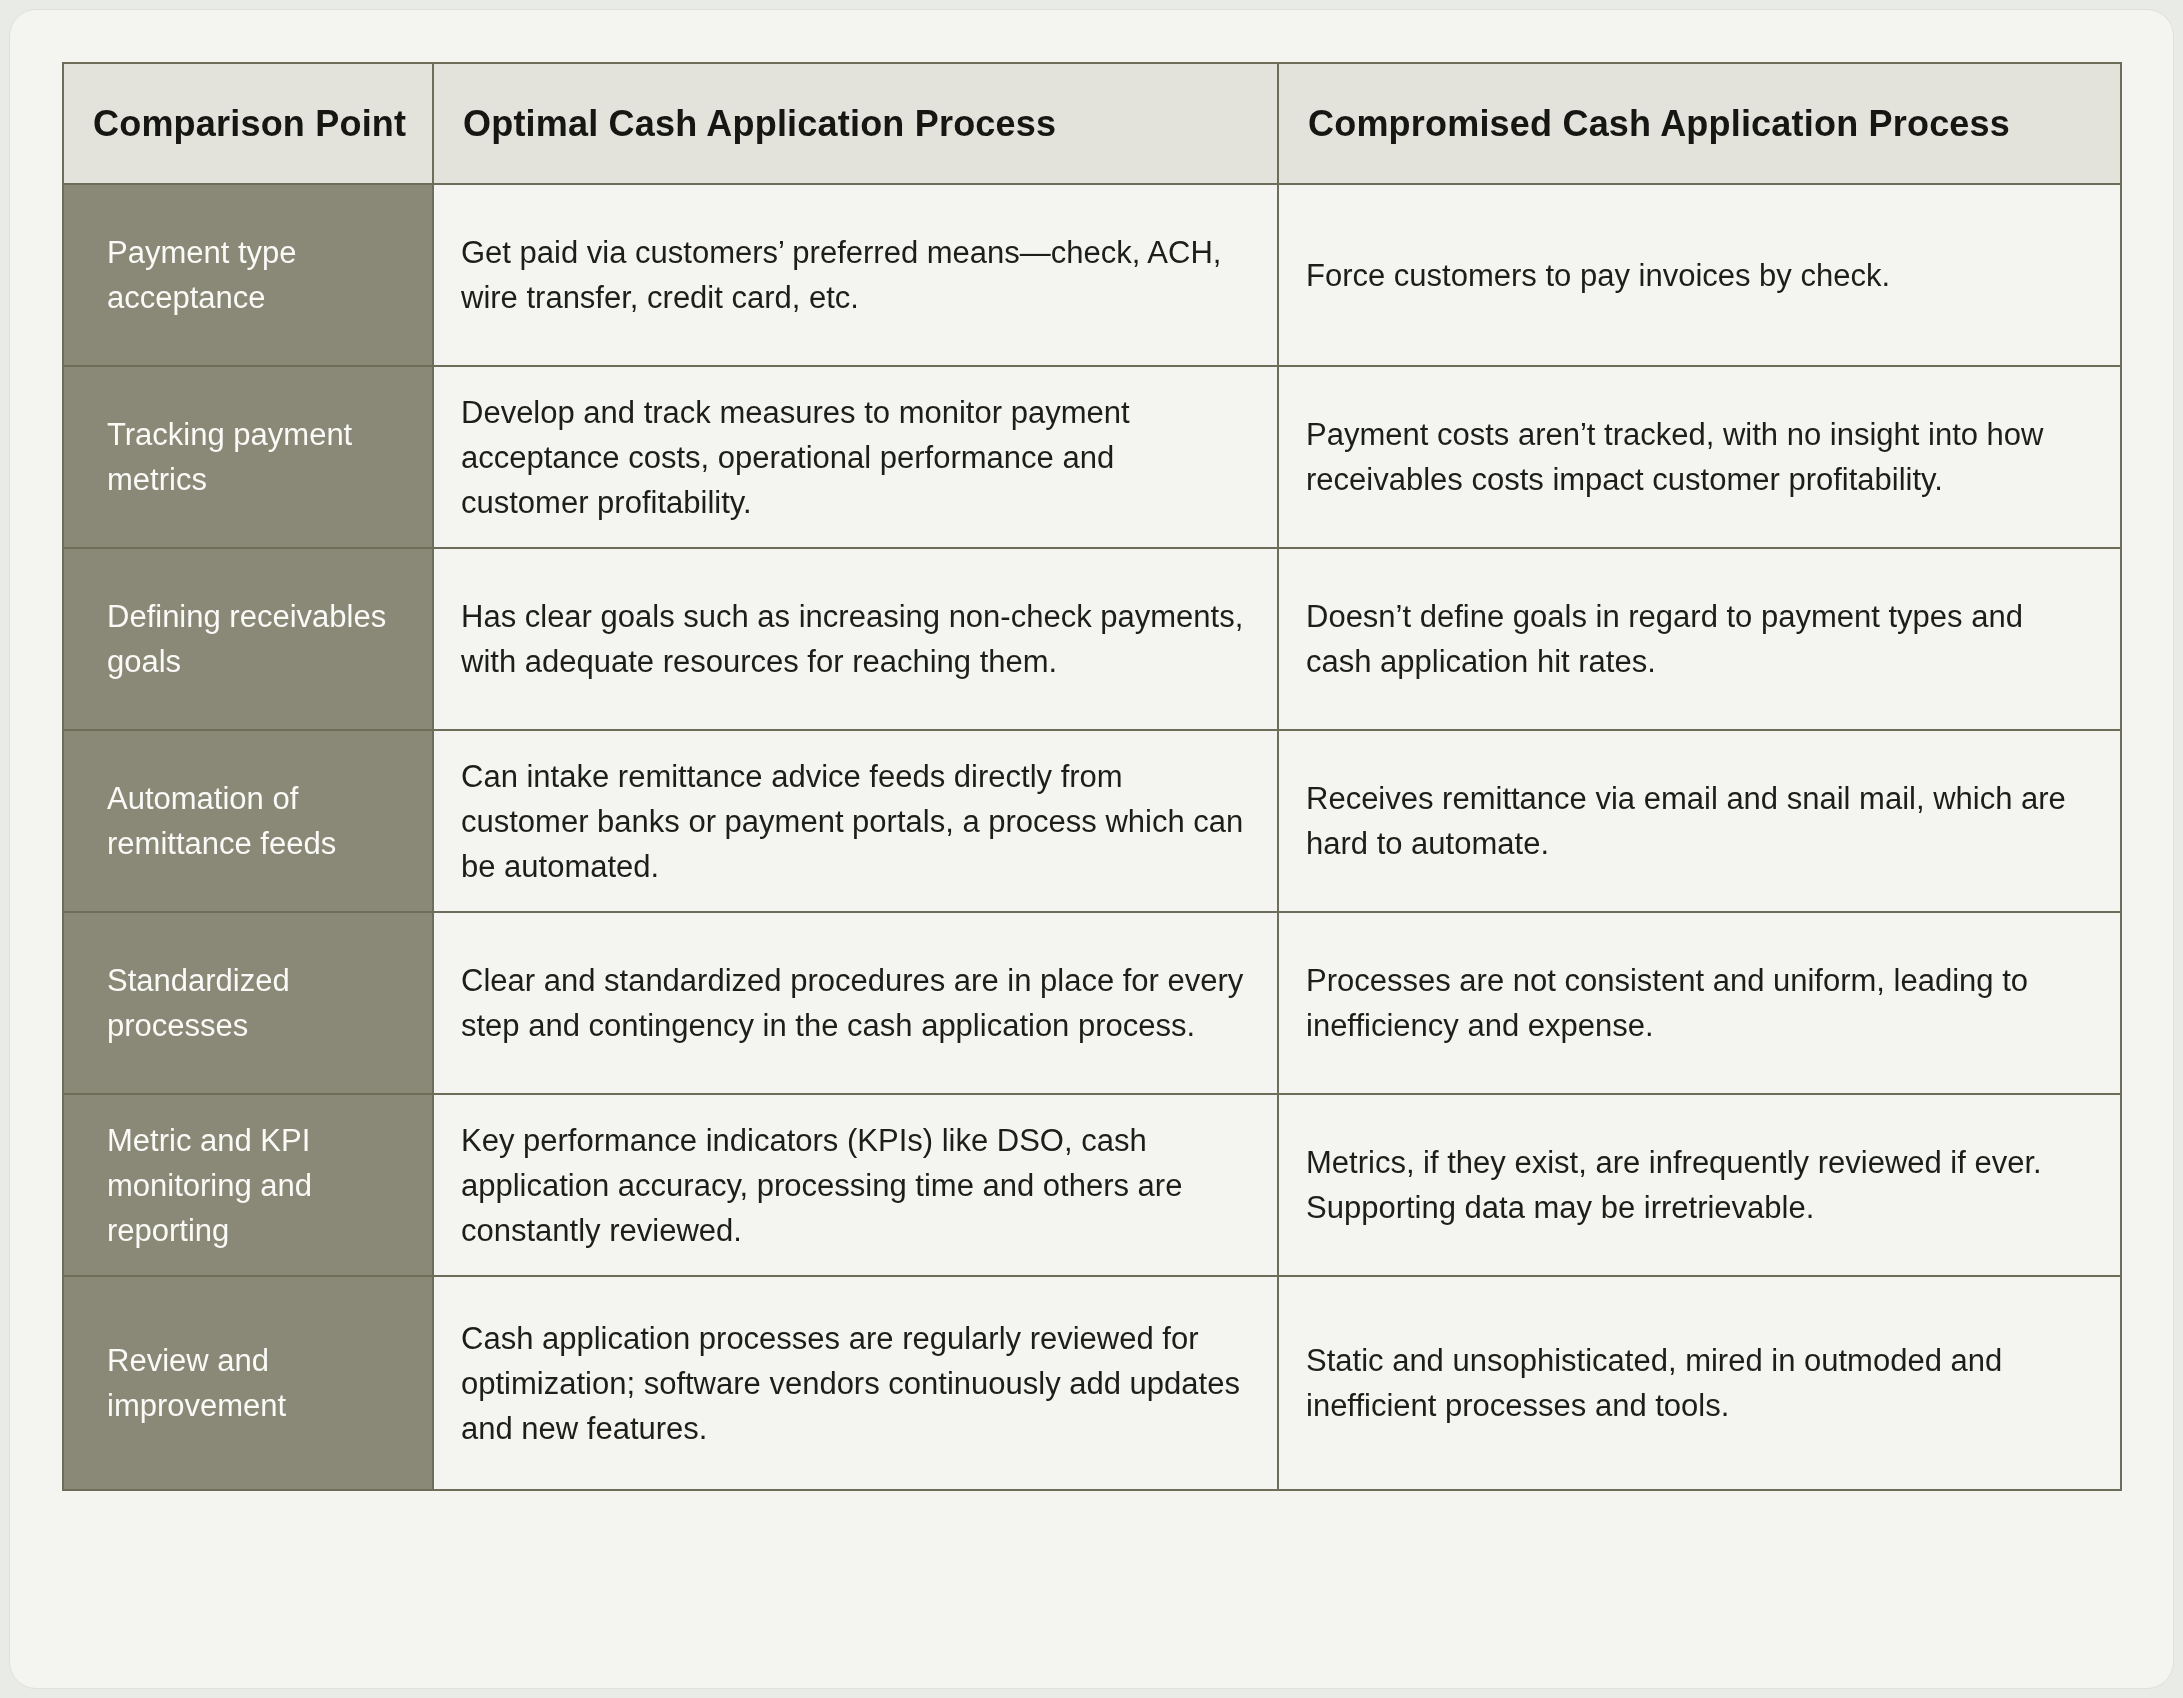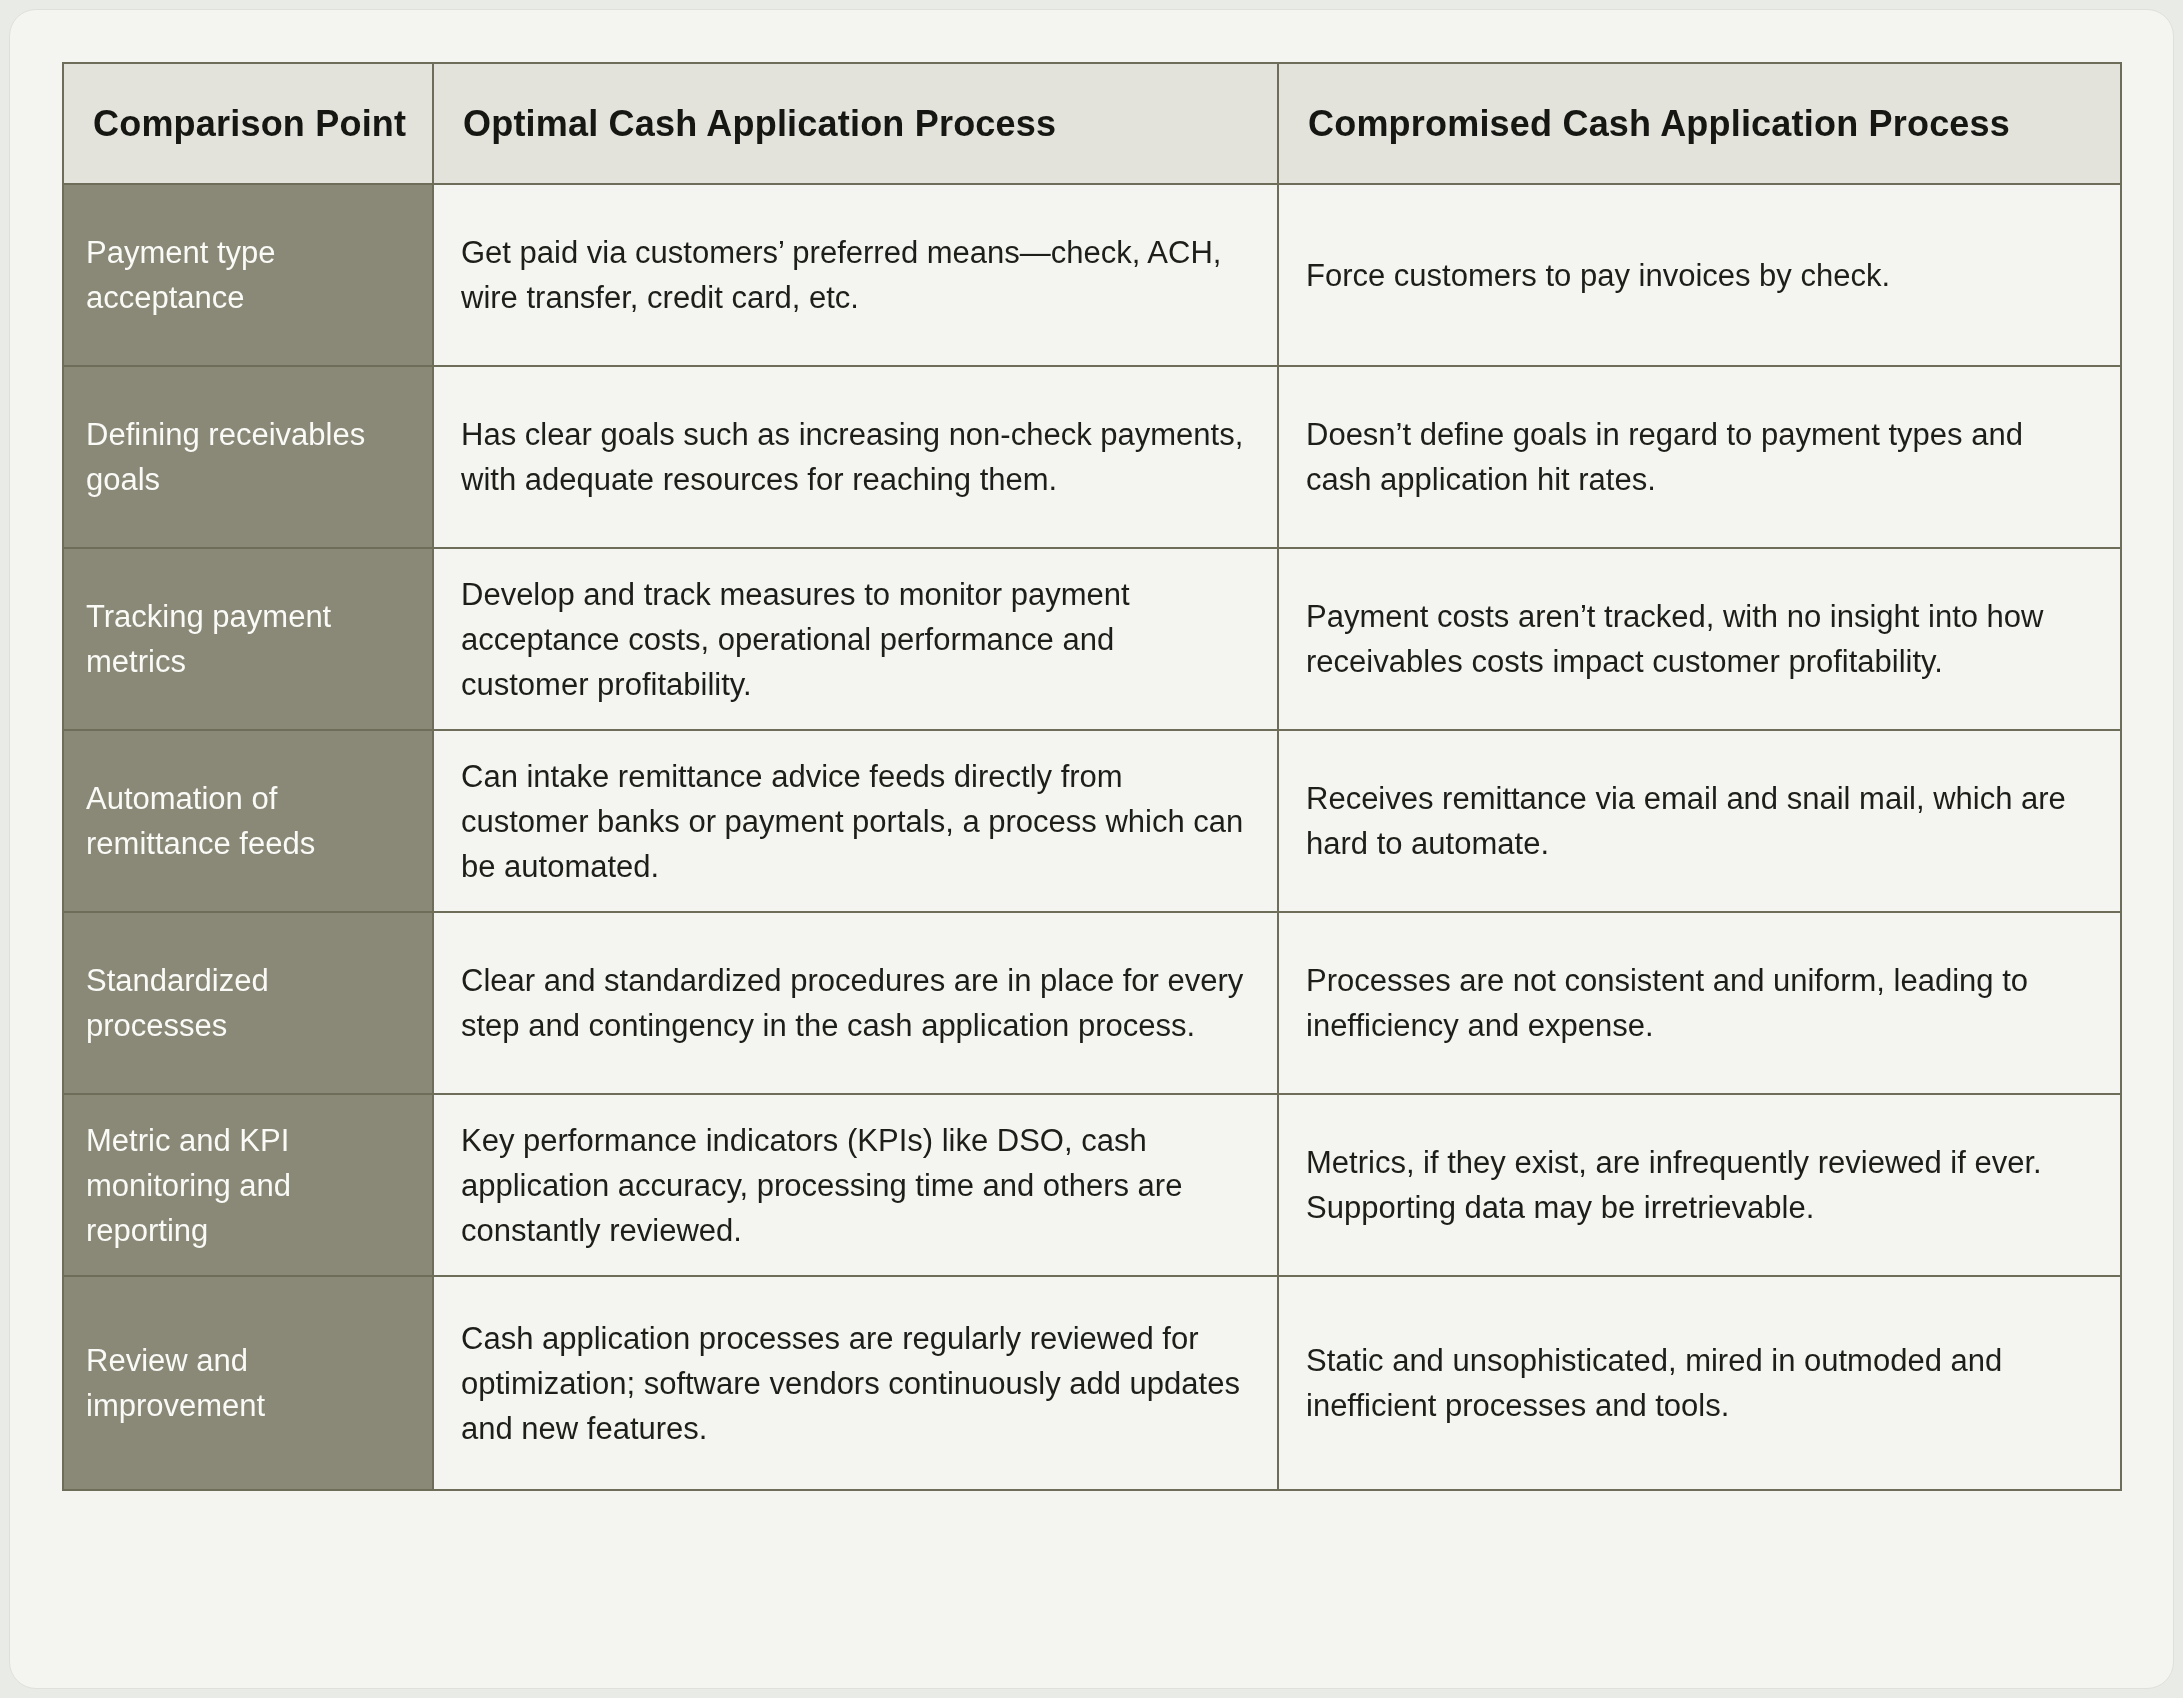--- a/index.html
+++ b/index.html
@@ -58,21 +58,21 @@
     font-weight:700;
     padding:0 23px 0 29px;
     letter-spacing:0.2px;
   }
   tbody th.row-label{
     background:var(--label-bg);
     color:var(--label-text);
     font-size:31px;
     font-weight:400;
     line-height:45px;
-    padding:0 26px 0 22px;
+    padding:0 26px 0 43px;
   }
   tbody td{
     background:var(--cell-bg);
     color:var(--text);
     font-size:31px;
     font-weight:400;
     line-height:45px;
     padding:0 30px 0 27px;
   }
 </style>
@@ -93,28 +93,28 @@
         <th>Compromised Cash Application Process</th>
       </tr>
     </thead>
     <tbody>
       <tr>
         <th class="row-label">Payment type acceptance</th>
         <td>Get paid via customers’ preferred means—check, ACH, wire transfer, credit card, etc.</td>
         <td>Force customers to pay invoices by check.</td>
       </tr>
       <tr>
+        <th class="row-label">Tracking payment metrics</th>
+        <td>Develop and track measures to monitor payment acceptance costs, operational performance and customer profitability.</td>
+        <td>Payment costs aren’t tracked, with no insight into how receivables costs impact customer profitability.</td>
+      </tr>
+      <tr>
         <th class="row-label">Defining receivables goals</th>
         <td>Has clear goals such as increasing non-check payments, with adequate resources for reaching them.</td>
         <td>Doesn’t define goals in regard to payment types and cash application hit rates.</td>
-      </tr>
-      <tr>
-        <th class="row-label">Tracking payment metrics</th>
-        <td>Develop and track measures to monitor payment acceptance costs, operational performance and customer profitability.</td>
-        <td>Payment costs aren’t tracked, with no insight into how receivables costs impact customer profitability.</td>
       </tr>
       <tr>
         <th class="row-label">Automation of remittance feeds</th>
         <td>Can intake remittance advice feeds directly from customer banks or payment portals, a process which can be automated.</td>
         <td>Receives remittance via email and snail mail, which are hard to automate.</td>
       </tr>
       <tr>
         <th class="row-label">Standardized processes</th>
         <td>Clear and standardized procedures are in place for every step and contingency in the cash application process.</td>
         <td>Processes are not consistent and uniform, leading to inefficiency and expense.</td>

